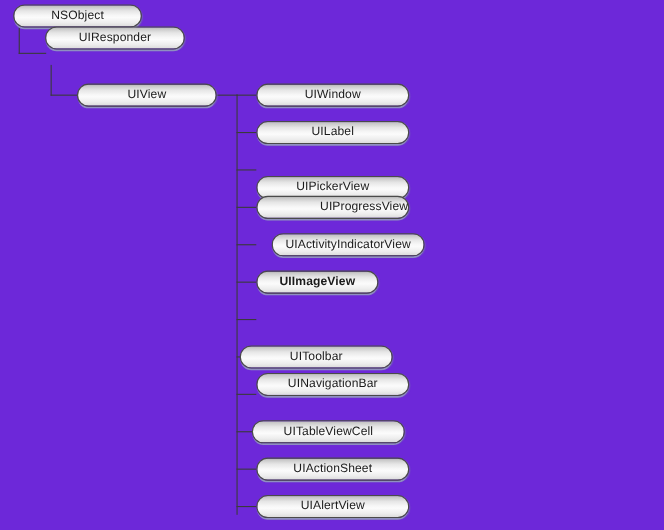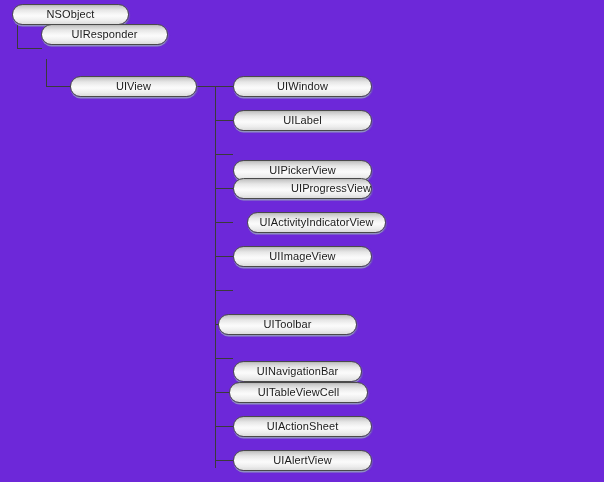--- a/index.html
+++ b/index.html
@@ -109,30 +109,30 @@
   </div>
 
   <div class="node" style="left:233px; top:178px; width:139px;justify-content:flex-end;">
     <span class="label">UIProgressView</span>
   </div>
 
   <div class="node" style="left:233px; top:212px; width:139px;margin-left:14px;">
     <span class="label">UIActivityIndicatorView</span>
   </div>
 
-  <div class="node" style="left:233px; top:246px; width:139px;">
+  <div class="node" style="left:233px; top:246px; width:111px;font-weight:bold;">
     <span class="label">UIImageView</span>
   </div>
 
 
   <div class="node" style="left:218px; top:314px; width:139px;">
     <span class="label">UIToolbar</span>
   </div>
 
-  <div class="node" style="left:233px; top:361px; width:129px;">
+  <div class="node" style="left:233px; top:339px; width:139px;">
     <span class="label">UINavigationBar</span>
   </div>
 
   <div class="node" style="left:229px; top:382px; width:139px;">
     <span class="label">UITableViewCell</span>
   </div>
 
   <div class="node" style="left:233px; top:416px; width:139px;">
     <span class="label">UIActionSheet</span>
   </div>

